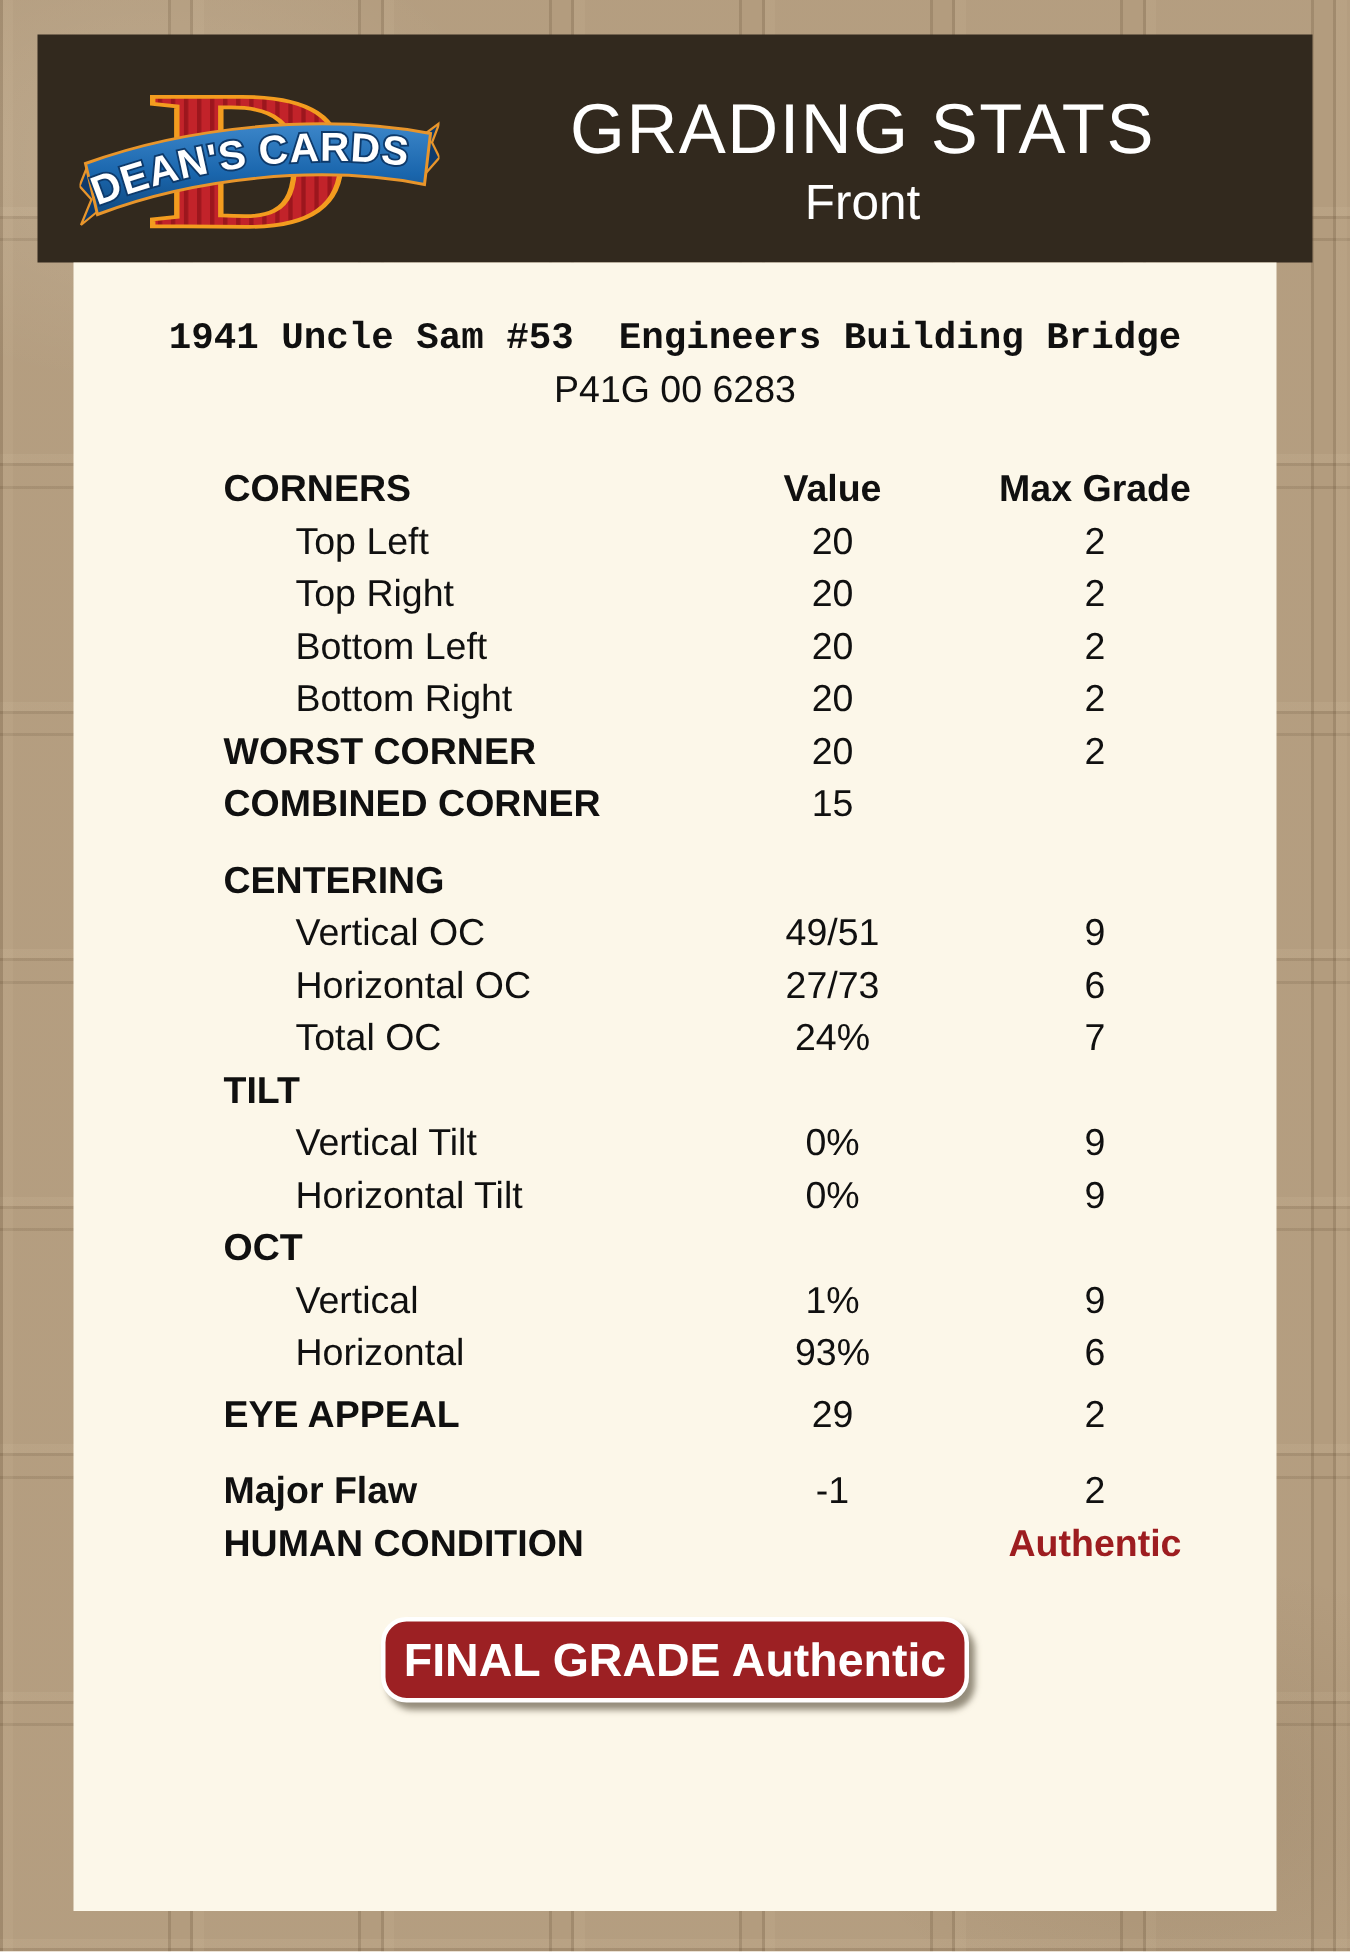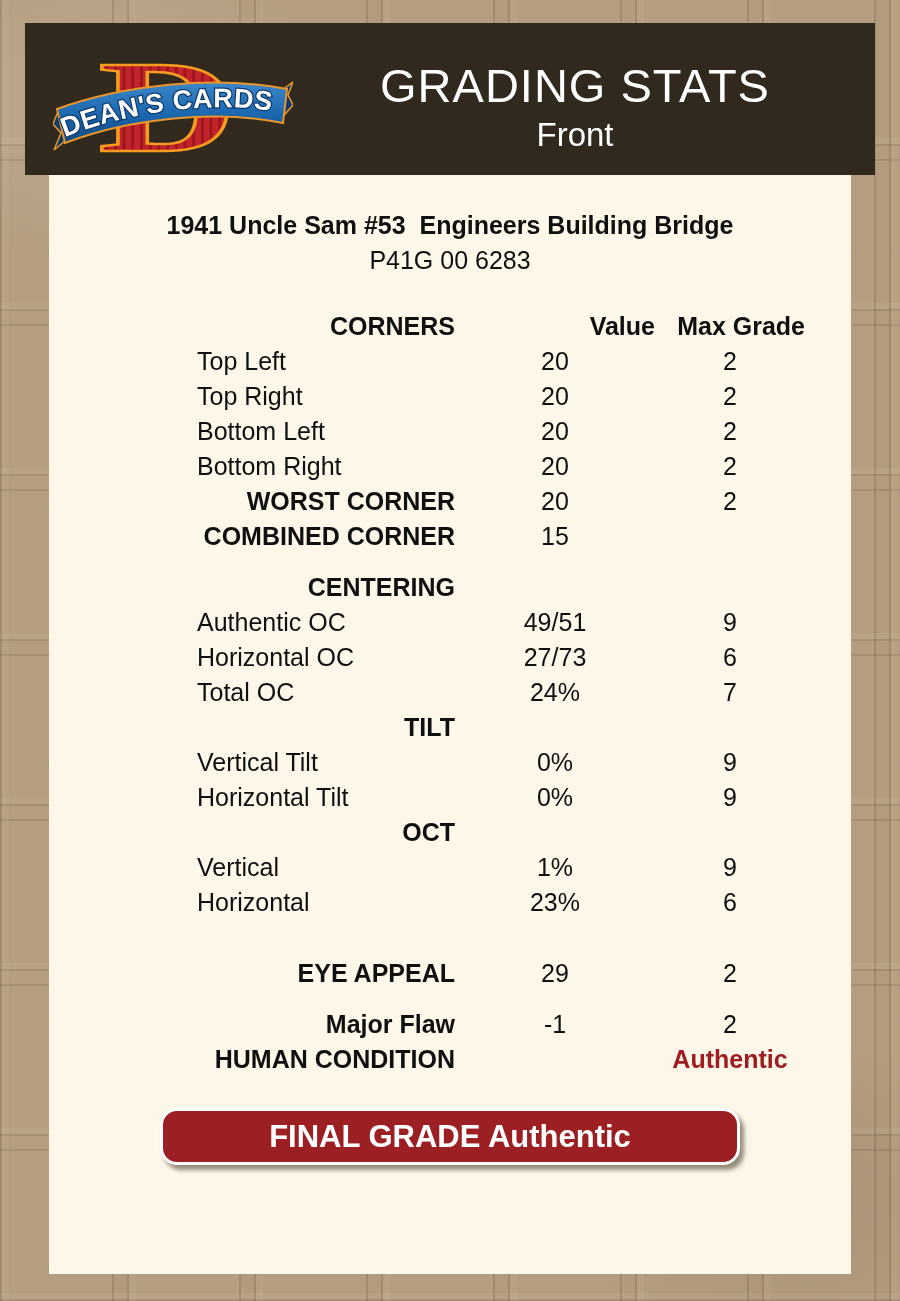--- a/index.html
+++ b/index.html
@@ -31,36 +31,36 @@
   .logo-wrap { width:250px; flex:0 0 250px; padding:6px 0 0 28px; }
   .header-titles { flex:1; text-align:center; color:#ffffff; padding-top:34px; }
   .grading-stats { font-size:47px; line-height:58px; font-weight:400; letter-spacing:1px; white-space:nowrap; }
   .front-label  { font-size:33px; line-height:40px; font-weight:400; }
 
   
   .panel {
     position:absolute; left:49px; top:175px; width:802px; height:1099px;
     background:#fcf7e9;
   }
-  .card-title  { margin-top:36px; text-align:center; font-size:25px; font-weight:bold; color:#101010; white-space:pre; }
+  .card-title  { margin-top:36px; text-align:center; font-size:25px; font-weight:bold; color:#101010; white-space:pre;font-family:Liberation Mono, monospace; }
   .card-number { margin-top:6px;  text-align:center; font-size:25px; color:#101010; }
 
   
   .stats-table { margin-top:34px; padding-left:100px; }
   .trow { display:grid; grid-template-columns:306px 200px 150px; height:35px; align-items:center; }
   .cell { font-size:25px; color:#101010; line-height:35px; white-space:nowrap; }
-  .cell.bold { font-weight:bold;text-align:right; }
+  .cell.bold { font-weight:bold; }
   .cell.indent { padding-left:48px; }
   .val, .max { text-align:center; }
   .size-row .val { transform:translateX(-60px); }
   .max.red { color:#9d1d20; font-weight:bold; }
 
   
   .final-grade {
-    width:580px; height:57px; margin:31px auto 0; background:#9c2023;
+    width:392px; height:57px; margin:31px auto 0; background:#9c2023;
     border:3px solid #ffffff; border-radius:17px;
     box-shadow:4px 5px 4px rgba(130,122,104,0.85);
     color:#ffffff; font-size:31px; font-weight:bold; text-align:center;
     line-height:51px; cursor:pointer; white-space:nowrap;
   }
 </style>
 </head>
 <body>
 
 <div class="page">
@@ -137,21 +137,21 @@
         <div class="trow">
           <div class="cell label bold">COMBINED CORNER</div>
           <div class="cell val">15</div>
         </div>
         <div class="trow" style="margin-top: 16px;">
           <div class="cell label bold">CENTERING</div>
           <div class="cell val"></div>
           <div class="cell max"></div>
         </div>
         <div class="trow">
-          <div class="cell label indent">Authentic OC</div>
+          <div class="cell label indent">Vertical OC</div>
           <div class="cell val">49/51</div>
           <div class="cell max">9</div>
         </div>
         <div class="trow">
           <div class="cell label indent">Horizontal OC</div>
           <div class="cell val">27/73</div>
           <div class="cell max">6</div>
         </div>
         <div class="trow">
           <div class="cell label indent">Total OC</div>
@@ -178,24 +178,24 @@
           <div class="cell val"></div>
           <div class="cell max"></div>
         </div>
         <div class="trow">
           <div class="cell label indent">Vertical</div>
           <div class="cell val">1%</div>
           <div class="cell max">9</div>
         </div>
         <div class="trow">
           <div class="cell label indent">Horizontal</div>
-          <div class="cell val">23%</div>
+          <div class="cell val">93%</div>
           <div class="cell max">6</div>
         </div>
-        <div class="trow" style="margin-top: 36px;">
+        <div class="trow" style="margin-top: 6px;">
           <div class="cell label bold">EYE APPEAL</div>
           <div class="cell val">29</div>
           <div class="cell max">2</div>
         </div>
         <div class="trow" style="margin-top: 16px;">
           <div class="cell label bold">Major Flaw</div>
           <div class="cell val">-1</div>
           <div class="cell max">2</div>
         </div>
         <div class="trow">

